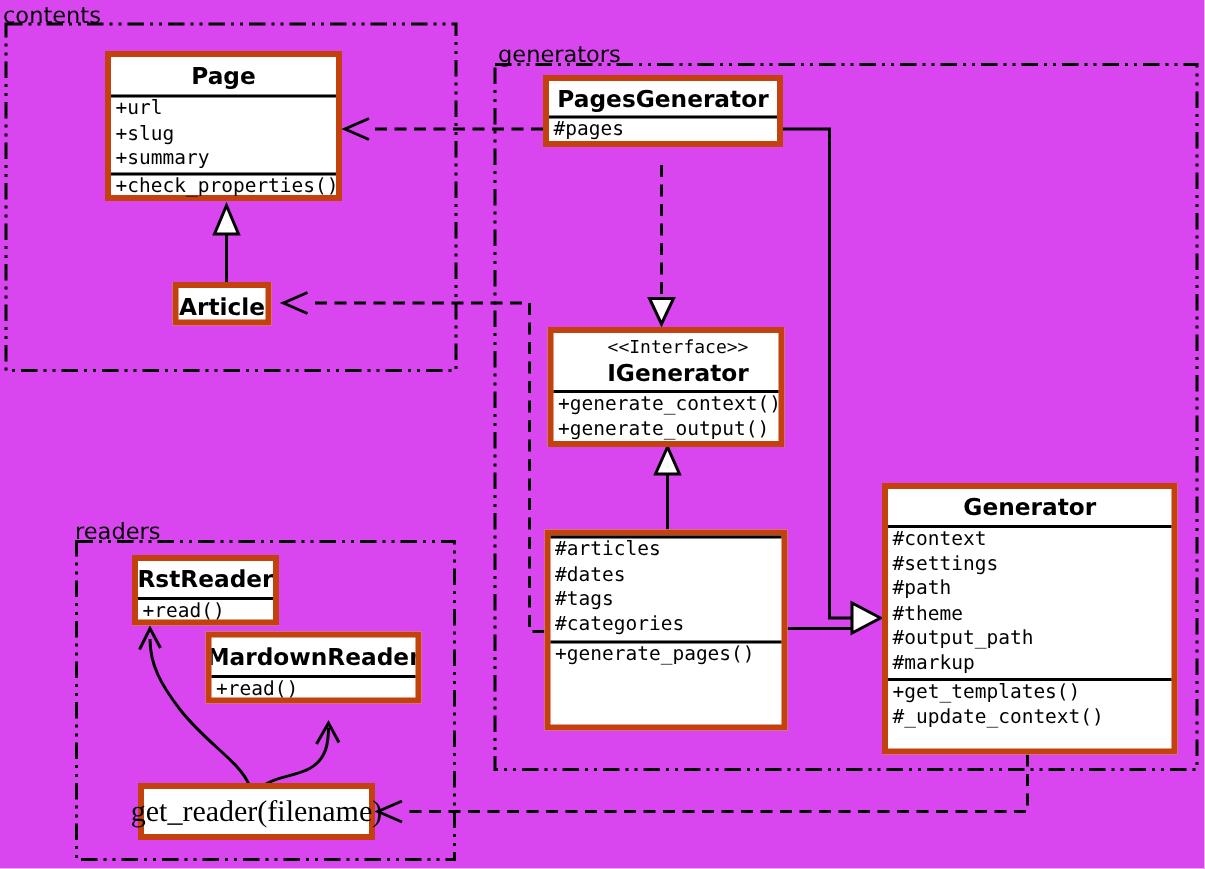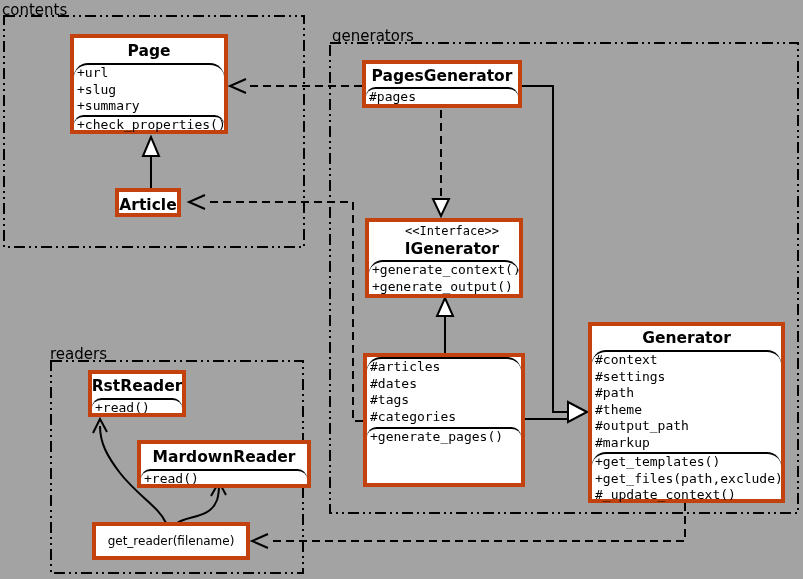--- a/index.html
+++ b/index.html
@@ -1,28 +1,28 @@
 <!DOCTYPE html>
 <html><head>
 <meta charset="utf-8">
 <style>
   html,body{margin:0;padding:0;background:#fff;}
-  .diagram{position:relative;width:803px;height:579px;background:#a3a3a3;color:#000;
+  .diagram{position:relative;width:803px;height:579px;background:#d946ef;color:#000;
            font-family:"DejaVu Sans",sans-serif;overflow:hidden;}
   .layer{position:absolute;left:0;top:0;}
   .cls{position:absolute;background:#fff;border:4px solid #c2410c;box-sizing:border-box;z-index:2;}
   .cls-title{font-weight:bold;font-size:15.5px;display:flex;align-items:center;justify-content:center;
              white-space:nowrap;overflow:hidden;}
-  .sec{border-top:2px solid #000;overflow:hidden;border-radius:14px;}
+  .sec{border-top:2px solid #000;overflow:hidden;}
   .m{font-family:"DejaVu Sans Mono","Liberation Mono",monospace;font-size:13px;line-height:16.5px;
      padding:0 3px;white-space:nowrap;}
   .cls-hdr{display:flex;flex-direction:column;align-items:center;justify-content:center;padding-left:16px;}
   .stereo{font-family:"DejaVu Sans Mono","Liberation Mono",monospace;font-size:12px;line-height:16px;}
   .iname{font-weight:bold;font-size:15.5px;line-height:20px;}
-  .plainbox-label{font-size:12px;display:flex;align-items:center;justify-content:center;height:100%;}
+  .plainbox-label{font-size:20px;display:flex;align-items:center;justify-content:center;height:100%;font-family:Liberation Serif, serif;}
   .pkg-label{position:absolute;font-size:15px;z-index:3;white-space:nowrap;}
   svg{display:block;}
 </style>
 </head>
 <body>
 
 <div class="diagram">
 
   <svg class="layer" width="803" height="579" viewBox="0 0 803 579">
 
@@ -80,21 +80,21 @@
     </div>
     <div class="sec">
       <div class="m">+check_properties()</div>
     </div>
   </div>
 
   <div class="cls" style="left:115px;top:188px;width:66px;height:29px">
     <div class="cls-title" style="height:25px">Article</div>
   </div>
 
-  <div class="cls" style="left:362px;top:60px;width:160px;height:48px">
+  <div class="cls" style="left:362px;top:50px;width:160px;height:48px">
     <div class="cls-title" style="height:23px">PagesGenerator</div>
     <div class="sec">
       <div class="m">#pages</div>
     </div>
   </div>
 
   <div class="cls" style="left:365px;top:218px;width:158px;height:80px">
     <div class="cls-hdr" style="height:38px">
       <div class="stereo">&lt;&lt;Interface&gt;&gt;</div>
       <div class="iname">IGenerator</div>
@@ -122,33 +122,32 @@
     <div class="sec" style="height:100px">
       <div class="m">#context</div>
       <div class="m">#settings</div>
       <div class="m">#path</div>
       <div class="m">#theme</div>
       <div class="m">#output_path</div>
       <div class="m">#markup</div>
     </div>
     <div class="sec">
       <div class="m">+get_templates()</div>
-      <div class="m">+get_files(path,exclude)</div>
       <div class="m">#_update_context()</div>
     </div>
   </div>
 
   <div class="cls" style="left:88px;top:370px;width:98px;height:47px">
     <div class="cls-title" style="height:24px">RstReader</div>
     <div class="sec">
       <div class="m">+read()</div>
     </div>
   </div>
 
-  <div class="cls" style="left:137px;top:440px;width:174px;height:48px">
+  <div class="cls" style="left:137px;top:421px;width:144px;height:48px">
     <div class="cls-title" style="height:25px">MardownReader</div>
     <div class="sec">
       <div class="m">+read()</div>
     </div>
   </div>
 
   <div class="cls" style="left:92px;top:522px;width:158px;height:38px">
     <div class="plainbox-label">get_reader(filename)</div>
   </div>
 

